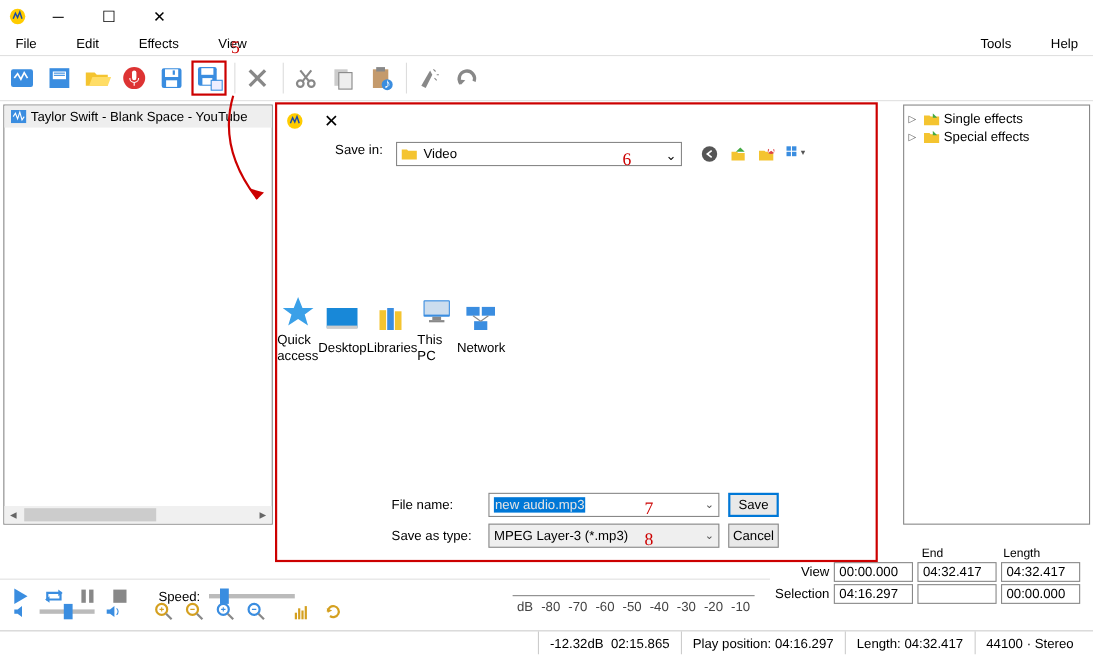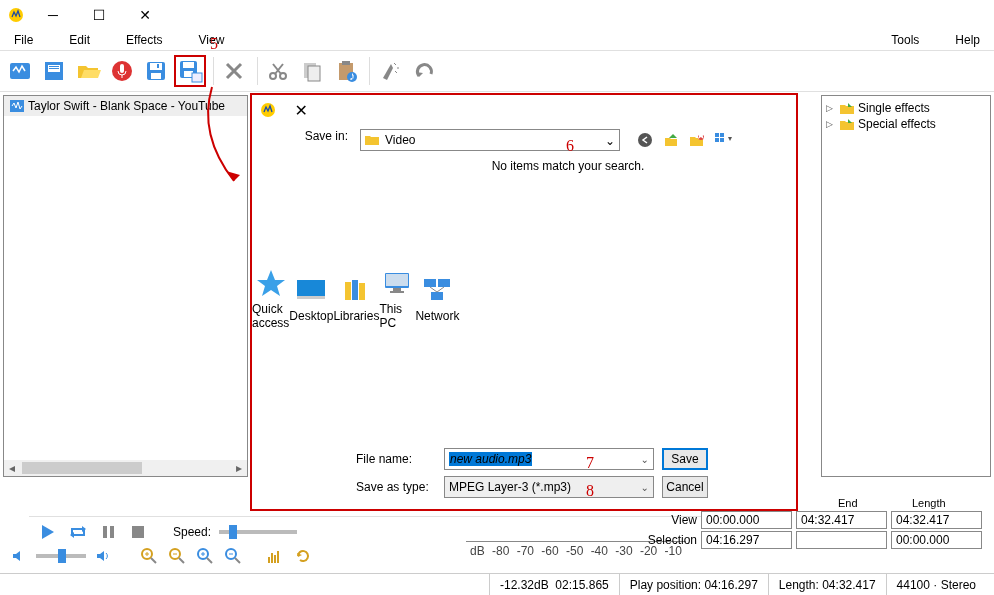--- a/index.html
+++ b/index.html
@@ -41,21 +41,21 @@
 .speed-slider .thumb { position: absolute; left: 10px; top: -5px; width: 8px; height: 14px; background: #3a8de0; }
 
 .ruler-row { display: flex; align-items: center; padding: 2px 8px; gap: 10px; }
 .zoom-icons { display: flex; gap: 6px; align-items: center; }
 .ruler { flex: 1; height: 30px; border-top: 1px solid #888; display: flex; justify-content: space-between; font-size: 10px; padding: 2px 4px 0 4px; margin-left: 142px; color: #444;}
 .ruler span { position: relative; }
 
 .info-panels { position: absolute; right: 12px; bottom: 46px; display: flex; flex-direction: column; gap: 2px; font-size: 11px;}
 .info-row { display: flex; align-items: center; gap: 4px; justify-content: flex-end;}
 .info-row label { text-align: right; }
-.info-box { border: 1px solid #888; padding: 1px 4px; width: 91px; height: 18px; background: #fff; text-align: left;}
+.info-box { border: 1px solid #888; padding: 1px 4px; width: 72px; height: 18px; background: #fff; text-align: left;}
 .info-labels { display:flex; gap:4px; justify-content:flex-end; }
 .info-labels span { width:70px; font-size:11px;}
 
 .statusbar { position: absolute; bottom: 0; left: 0; right: 0; height: 22px; border-top: 1px solid #ccc; display: flex; align-items: flex-end; padding: 0 8px; font-size: 11px; justify-content: flex-end; gap: 0;}
 .statusbar .cell { border-left: 1px solid #ccc; padding: 0 10px; height: 100%; display: flex; align-items: center; }
 
 
 .dialog { position: absolute; left: 250px; top: 93px; width: 548px; height: 418px; background: #fff; border: 2px solid #c00; z-index: 10;}
 .dialog-title { display: flex; align-items: center; height: 30px; padding: 0 8px; }
 .dialog-title .icon { width: 16px; height: 16px; margin-right: 6px; }
@@ -71,21 +71,21 @@
 
 .dialog-mid { display: flex; height: 290px; }
 .places { width: 88px; display: flex; flex-direction: row; align-items: center; padding-top: 6px; }
 .place { display: flex; flex-direction: column; align-items: center; margin-bottom: 10px; font-size: 11px; gap:3px;}
 .place .picon { width: 36px; height: 32px; display:flex;align-items:center;justify-content:center;}
 .filelist { flex: 1; border: 0; padding-top: 4px; text-align: center; font-size: 12px; }
 
 .form-row { display: flex; align-items: center; padding: 3px 16px; gap: 8px; }
 .form-row label { width: 80px; text-align: left; margin-left: 88px;}
 .form-input { flex: 0 0 210px; height: 22px; border: 1px solid #888; padding: 0 4px; display: flex; align-items: center; justify-content: space-between;}
-.form-input .sel { background: #0078d7; color: #000000; padding: 0 1px; font-style: italic; }
+.form-input .sel { background: #0078d7; color: #e5e5e5; padding: 0 1px; }
 .form-input .caret { font-size: 10px; color: #555; }
 .form-btn { width: 46px; height: 22px; border: 1px solid #888; background: #e9e9e9; text-align: center; line-height: 20px; font-size: 12px;}
 .form-btn.primary { border: 2px solid #0078d7; line-height:18px;}
 
 .annotation { position: absolute; color: #c00; font-size: 16px; font-family: Georgia, serif; z-index: 20; pointer-events:none;}
 .arrow-svg { position: absolute; z-index: 15; pointer-events:none;}
 
 .volume-slider { width: 50px; height: 4px; background: #bbb; position: relative; }
 .volume-slider .thumb { position: absolute; left: 22px; top: -5px; width: 8px; height: 14px; background: #3a8de0; }
 </style>
@@ -233,21 +233,21 @@
       <span class="tree-caret">▷</span>
       <svg class="folder-icon" viewBox="0 0 14 11">
           <path d="M0 2 L0 11 L14 11 L14 3 L6 3 L5 2 Z" fill="#f4c430"></path>
           <path d="M8 0 L12 4 L8 4 Z" fill="#4a4"></path>
         </svg>
       <span>Special effects</span>
     </div>
   </div>
 </div>
 
-<div class="controls" style="position:absolute; left:0; bottom:48px; width:700px;margin-left:29px;">
+<div class="controls" style="position:absolute; left:0; bottom:38px; width:700px;">
   <div class="ctrlbtn">
       <svg width="18" height="18">
         <path d="M3 2 L15 9 L3 16 Z" fill="#3a8de0"></path>
       </svg>
     </div>
   <div class="ctrlbtn">
       <svg width="18" height="18">
         <path d="M3 6 L15 6 L15 12 L3 12 Z" fill="none" stroke="#3a8de0" stroke-width="2"></path>
         <path d="M13 3 L17 6 L13 9" fill="#3a8de0"></path>
         <path d="M5 9 L1 12 L5 15" fill="#3a8de0"></path>
@@ -467,23 +467,20 @@
               <rect x="4" y="3" width="12" height="8" fill="#3a8de0"></rect>
               <rect x="18" y="3" width="12" height="8" fill="#3a8de0"></rect>
               <rect x="11" y="16" width="12" height="8" fill="#3a8de0"></rect>
               <line x1="10" y1="11" x2="17" y2="16" stroke="#888"></line>
               <line x1="24" y1="11" x2="17" y2="16" stroke="#888"></line>
             </svg>
           </div>
           <span>Network</span>
         </div>
     </div>
-    <div class="filelist">
-      <div>No items match your search.</div>
-    </div>
   </div>
   <div class="form-row">
     <label>File name:</label>
     <div class="form-input">
         <span class="sel">new audio.mp3</span>
         <span class="caret">⌄</span>
       </div>
     <div class="form-btn primary">Save</div>
   </div>
   <div class="form-row">

